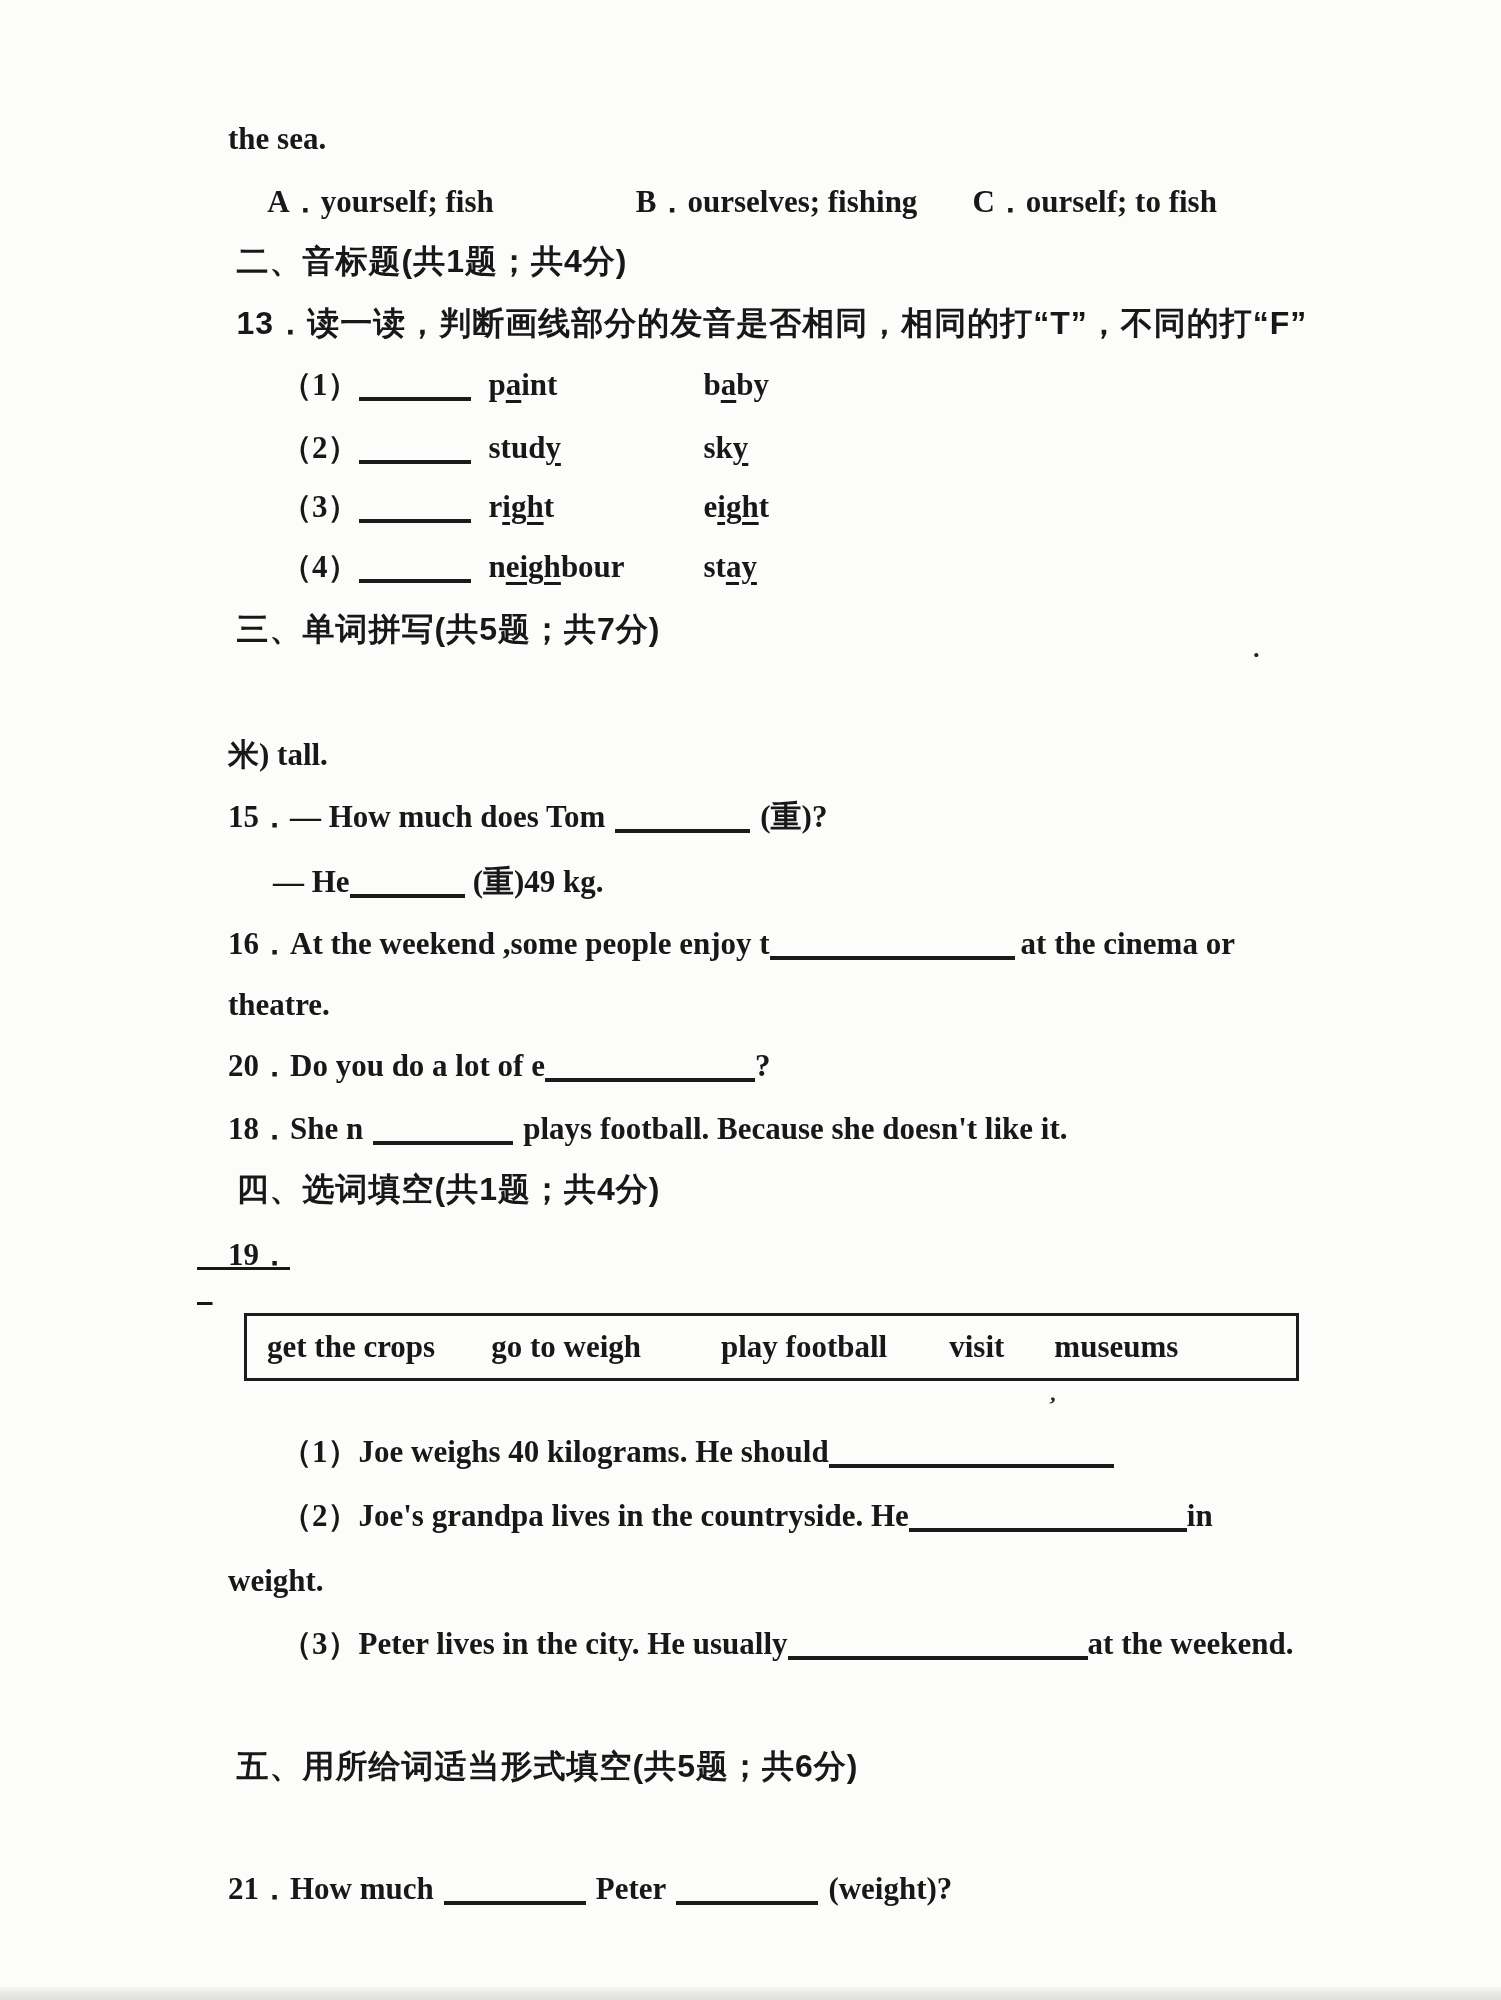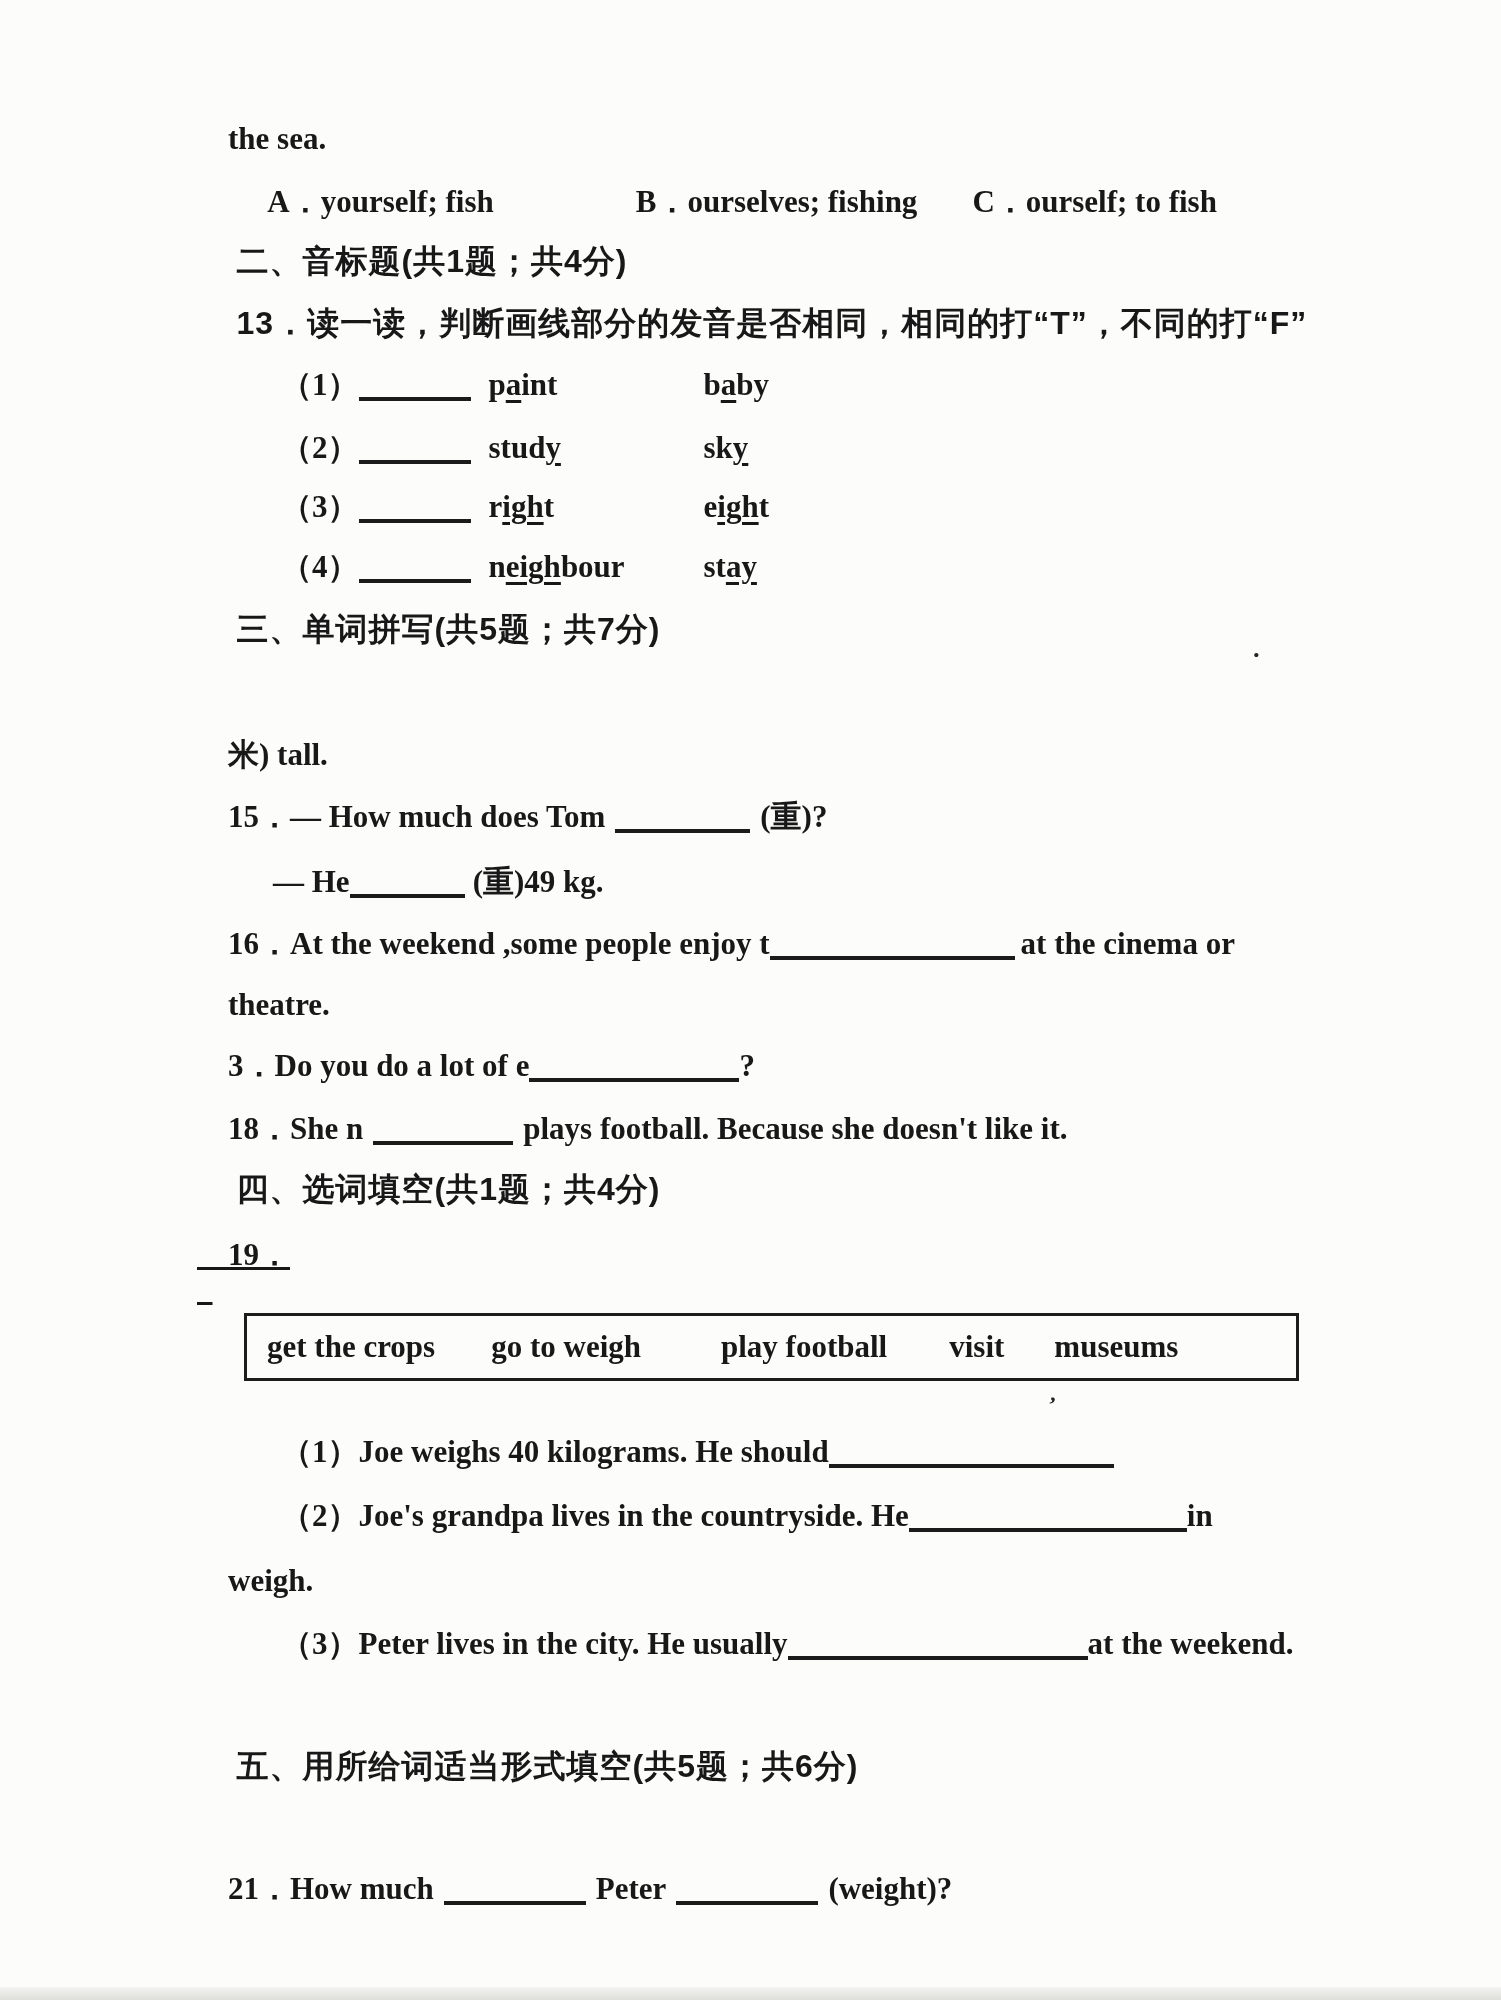--- a/index.html
+++ b/index.html
@@ -113,21 +113,21 @@
 
   <div class="line" style="left:197px; top:889px;">
     <span>16．At the weekend ,some people enjoy t</span><span class="blank" style="width:245px; margin-right:6px;"></span><span>at the cinema or</span>
   </div>
 
   <div class="line" style="left:197px; top:951px;">
     <span>theatre.</span>
   </div>
 
   <div class="line" style="left:197px; top:1011px;">
-    <span>3．Do you do a lot of e</span><span class="blank" style="width:210px;"></span><span>?</span>
+    <span>20．Do you do a lot of e</span><span class="blank" style="width:210px;"></span><span>?</span>
   </div>
 
   <div class="line" style="left:197px; top:1074px;">
     <span>18．She n</span><span class="blank" style="width:140px; margin:0 10px;"></span><span>plays football. Because she doesn't like it.</span>
   </div>
 
   <div class="line zh" style="left:197px; top:1134px;">
     <span>四、选词填空(共1题；共4分)</span>
   </div>
 
@@ -146,21 +146,21 @@
   <div class="line" style="left:250px; top:1397px;">
     <span>（1）Joe weighs 40 kilograms. He should</span><span class="blank" style="width:285px;"></span>
   </div>
   <span class="stray" style="left:1048px; top:1392px; font-size:22px; transform:rotate(12deg);">ʼ</span>
 
   <div class="line" style="left:250px; top:1461px;">
     <span>（2）Joe's grandpa lives in the countryside. He</span><span class="blank" style="width:278px;"></span><span>in</span>
   </div>
 
   <div class="line" style="left:197px; top:1527px;">
-    <span>weigh.</span>
+    <span>weight.</span>
   </div>
 
   <div class="line" style="left:250px; top:1589px;">
     <span>（3）Peter lives in the city. He usually</span><span class="blank" style="width:300px;"></span><span>at the weekend.</span>
   </div>
 
 
   <div class="line zh" style="left:197px; top:1711px;">
     <span>五、用所给词适当形式填空(共5题；共6分)</span>
   </div>

